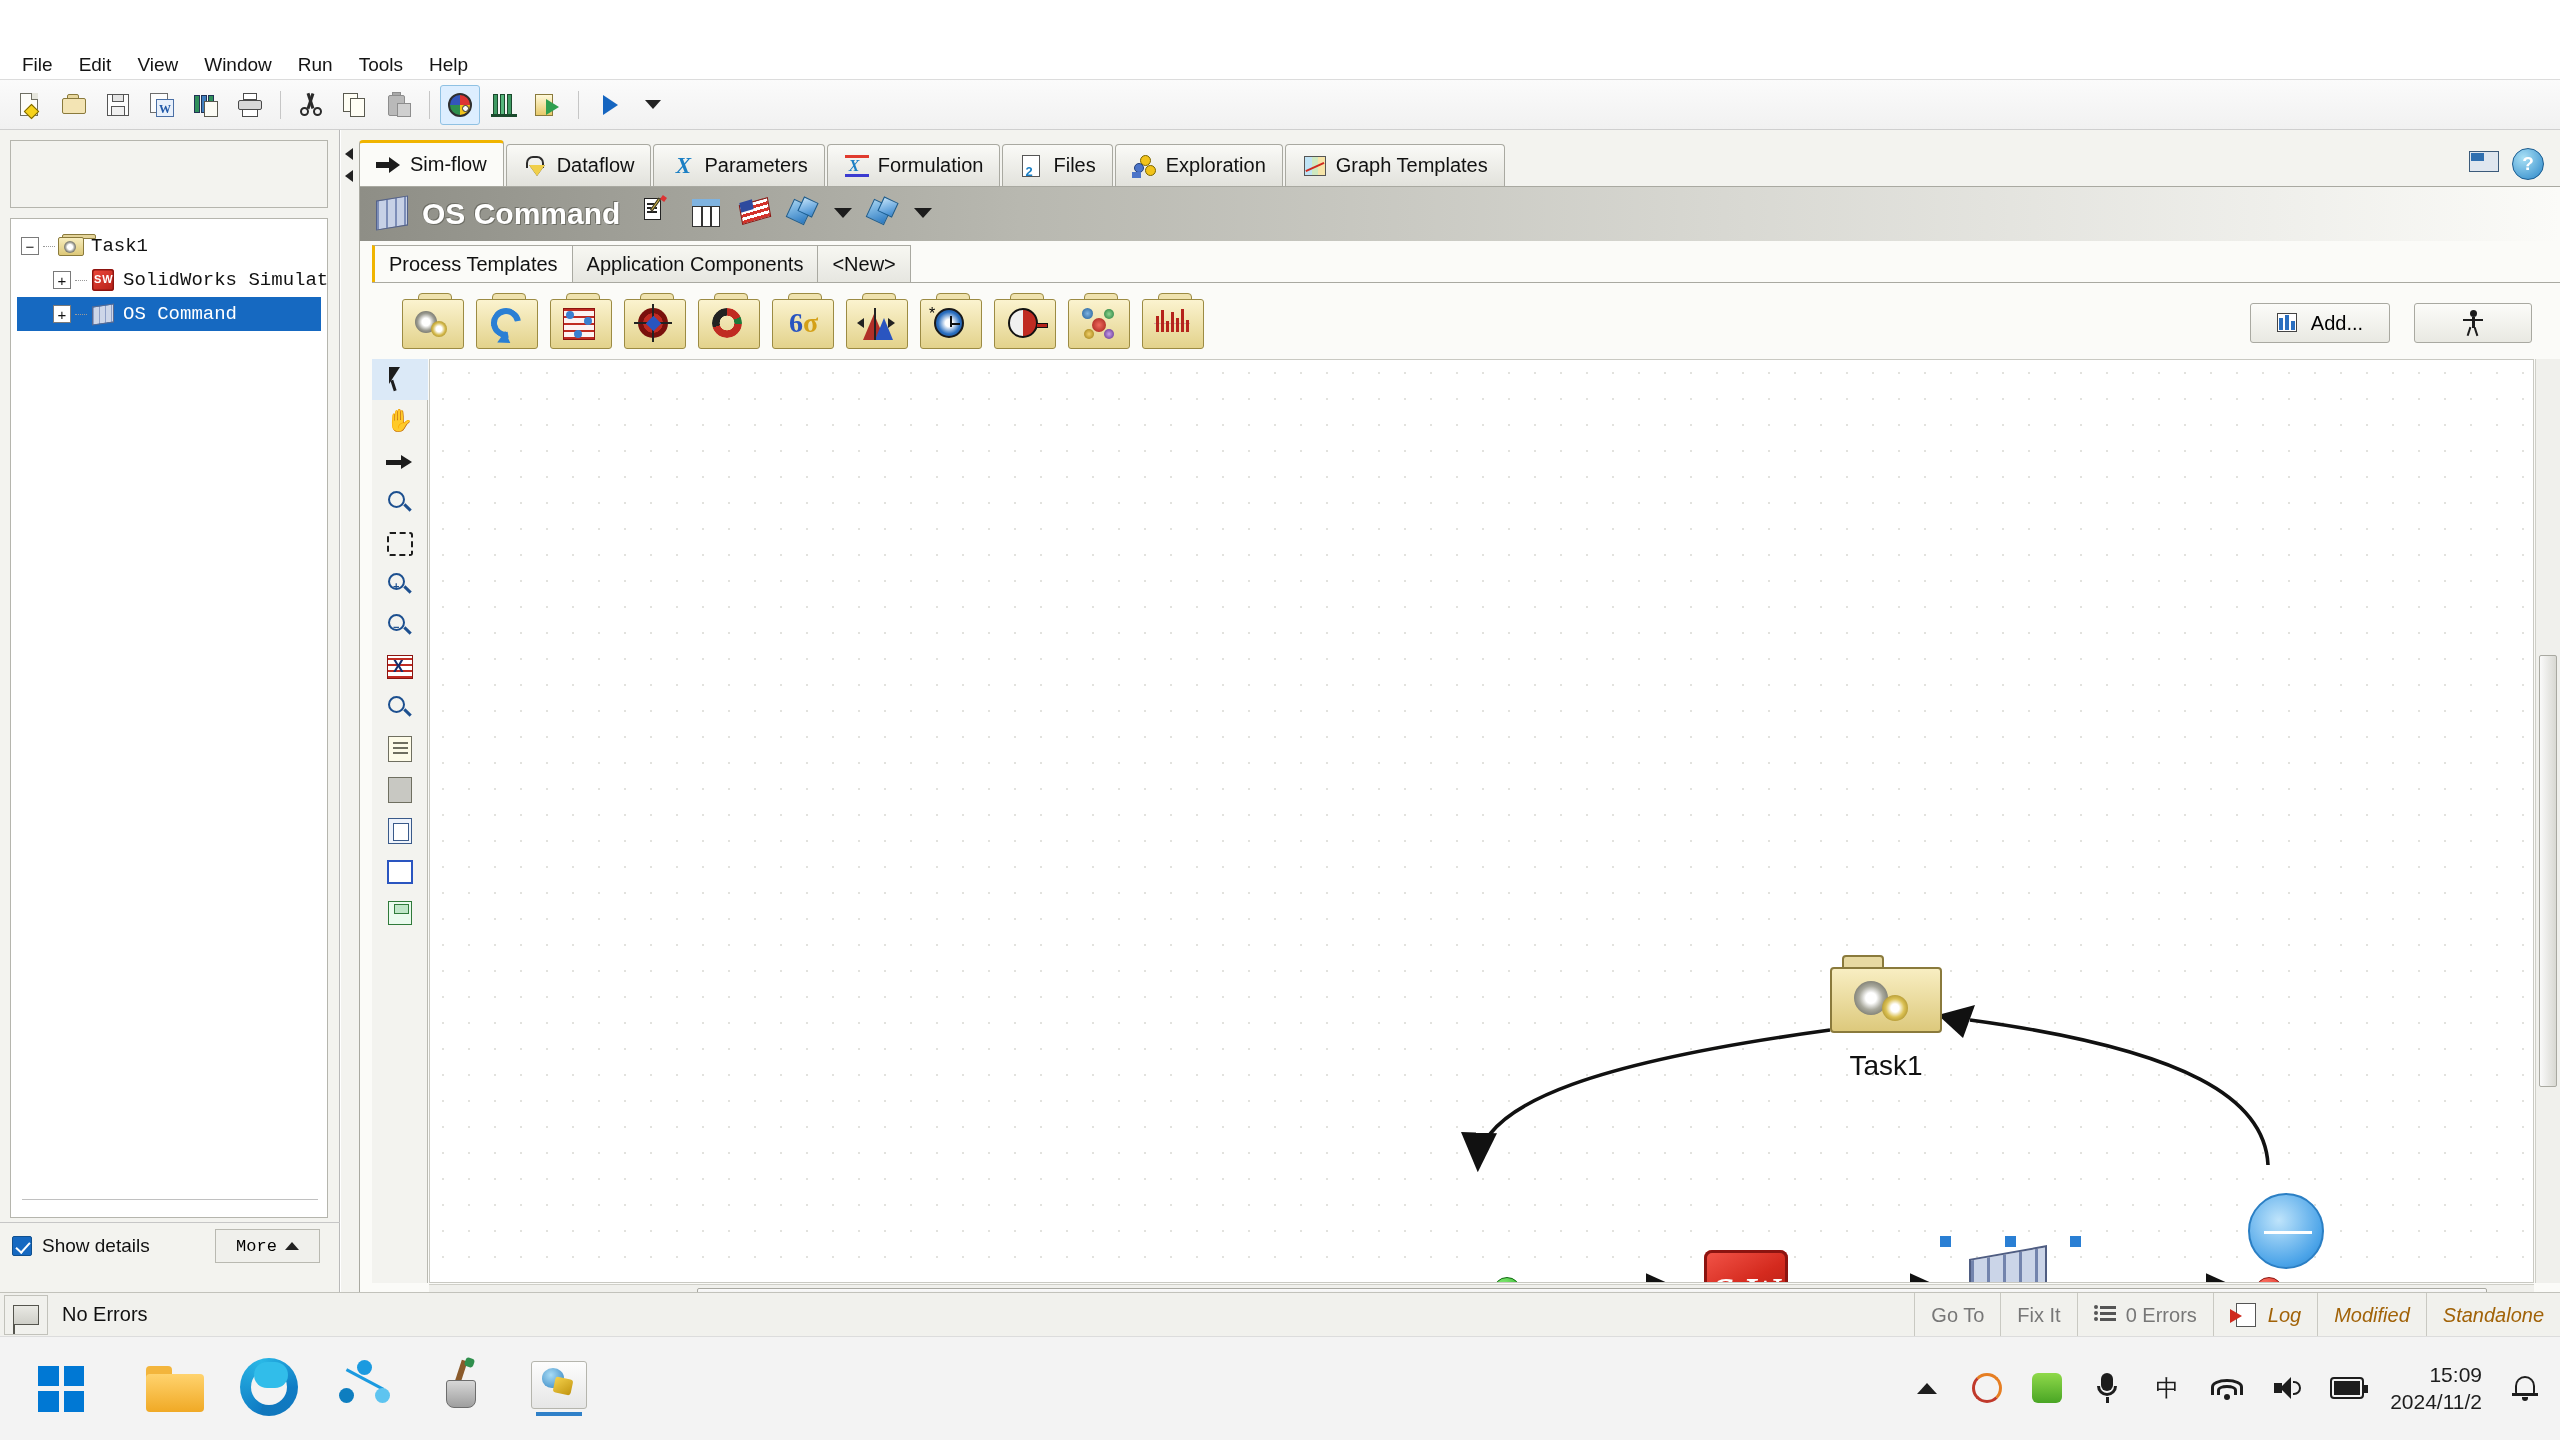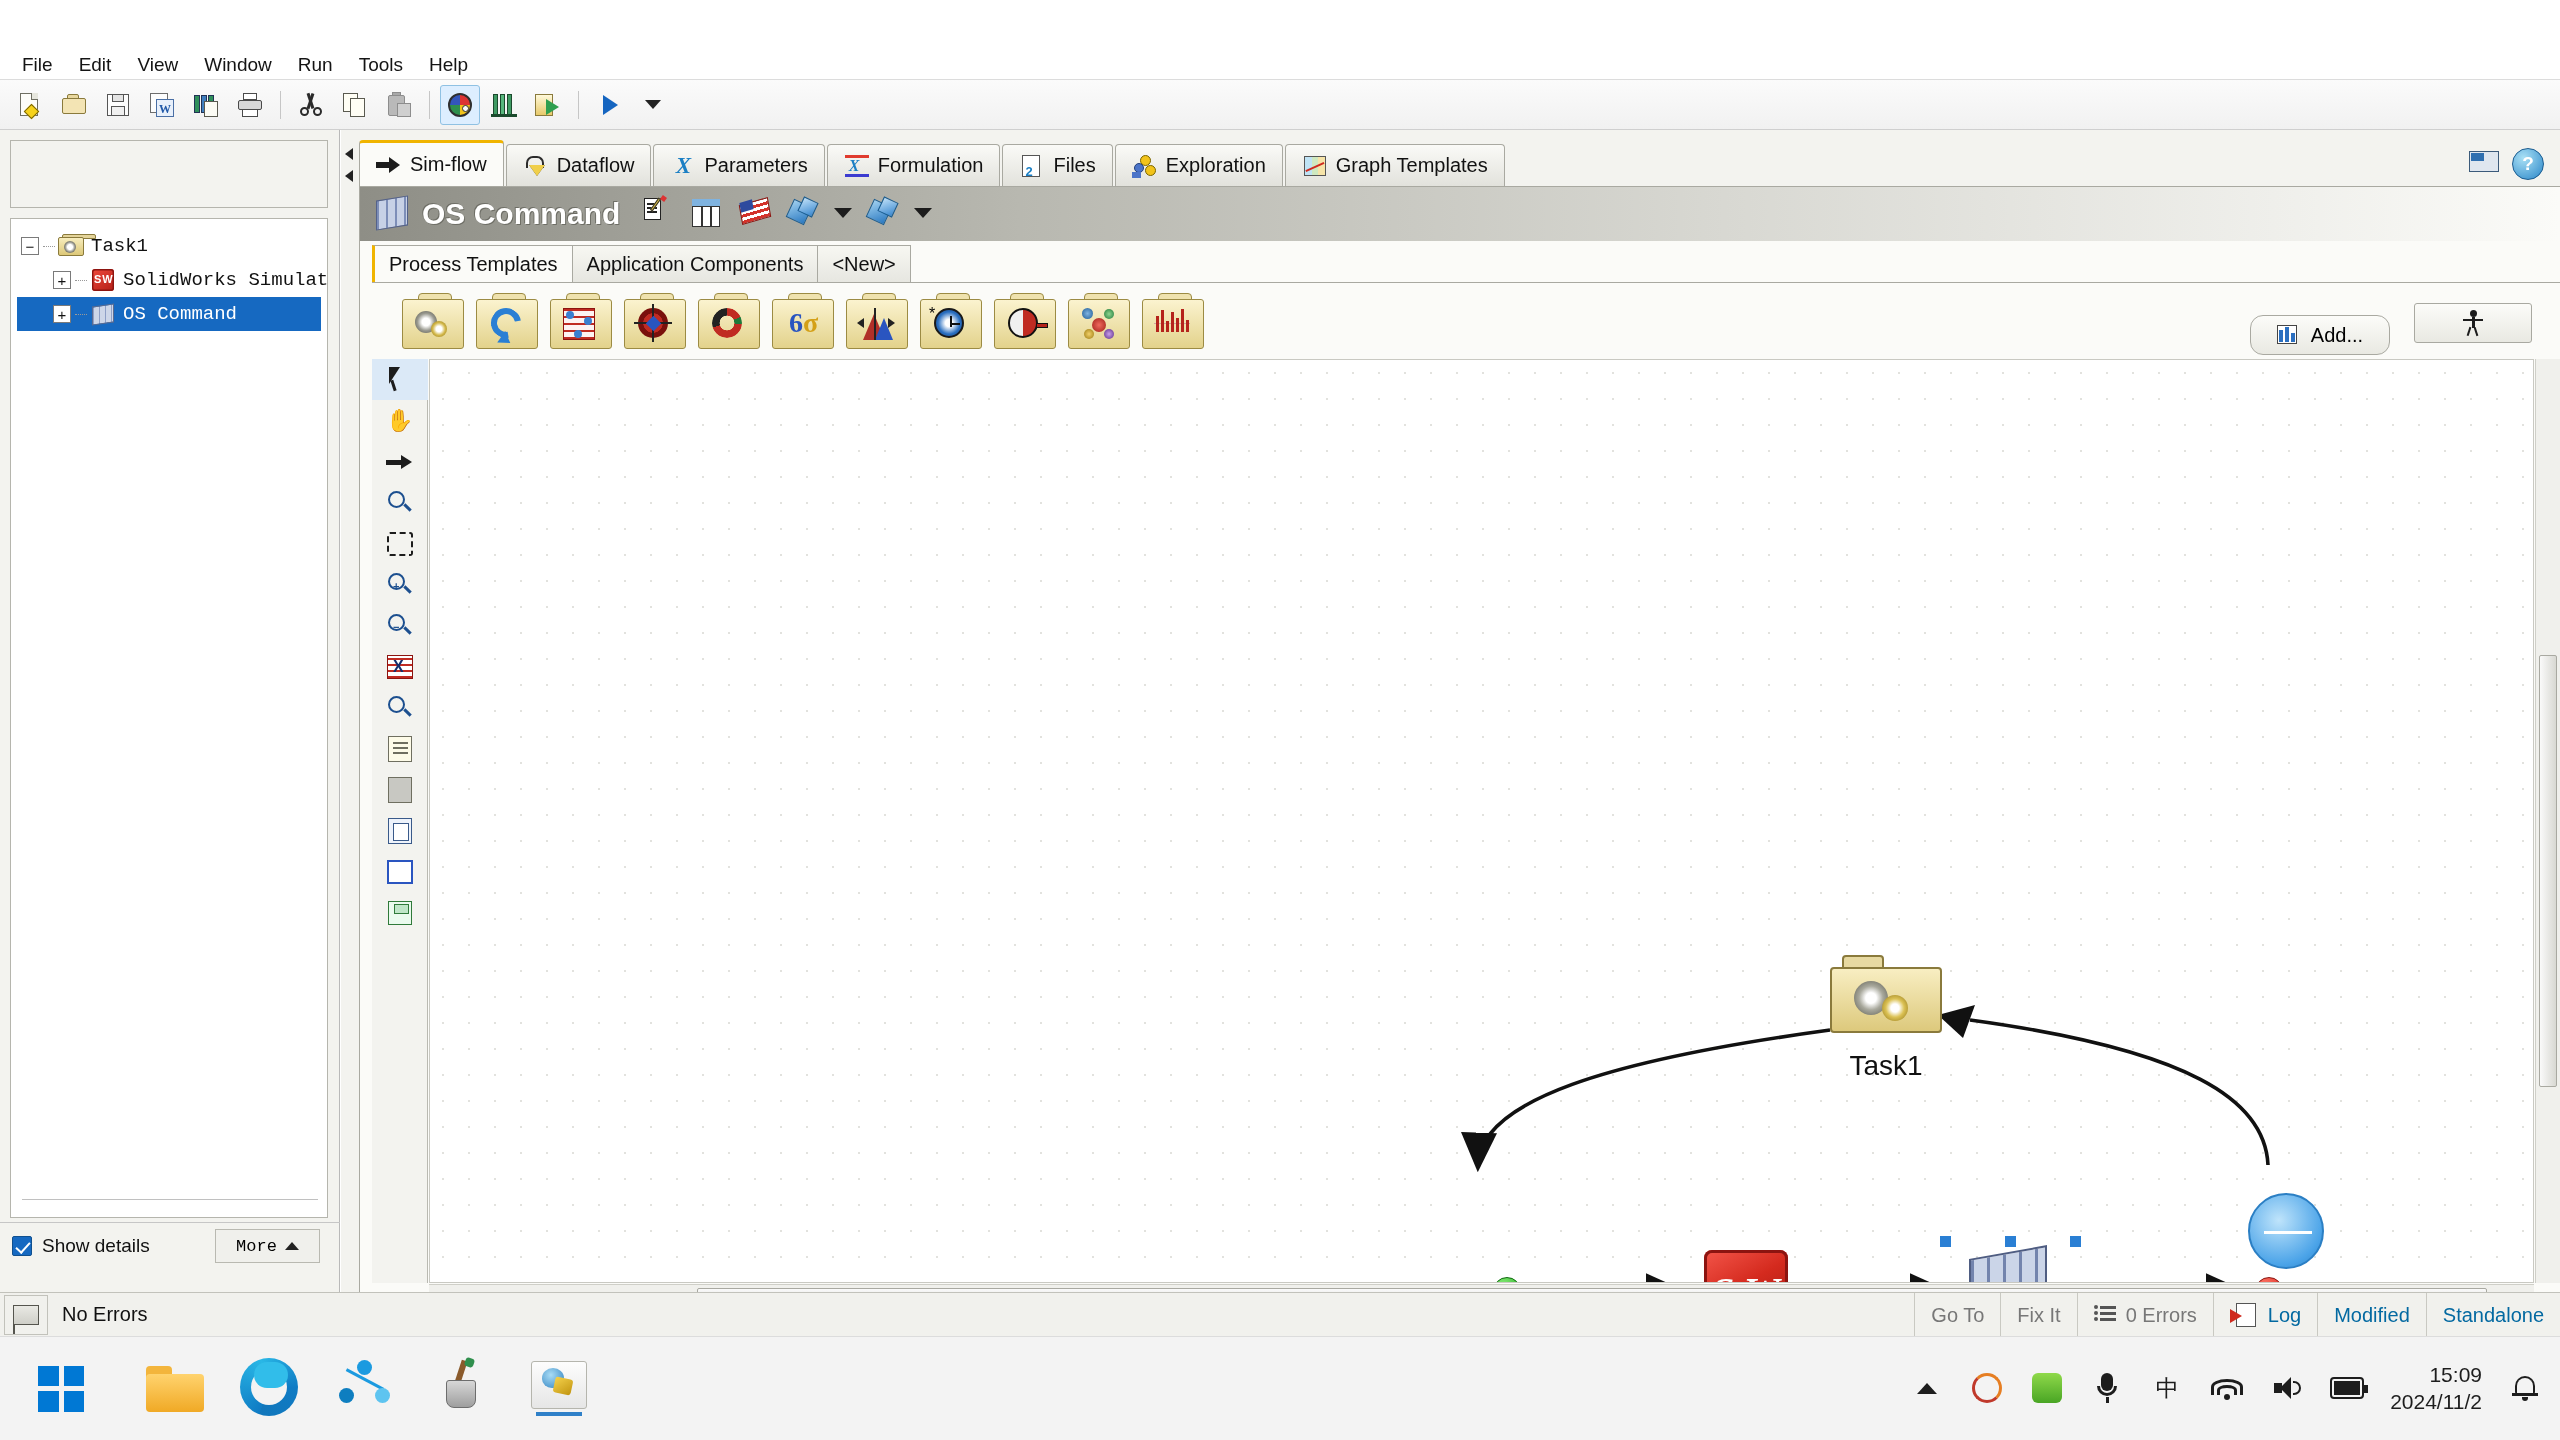--- a/index.html
+++ b/index.html
@@ -374,22 +374,22 @@
   .mol .at{position:absolute;border-radius:50%;}
   .mol .a1{left:11px;top:10px;width:14px;height:14px;background:radial-gradient(circle,#ef6a5e,#a01f17);}
   .mol .a2{left:1px;top:0px;width:11px;height:11px;background:radial-gradient(circle,#7fb3e0,#1d5c96);}
   .mol .a3{left:23px;top:1px;width:10px;height:10px;background:radial-gradient(circle,#8fd48f,#1f7a3a);}
   .mol .a4{left:3px;top:21px;width:10px;height:10px;background:radial-gradient(circle,#f2d06a,#9a7a10);}
   .mol .a5{left:23px;top:21px;width:10px;height:10px;background:radial-gradient(circle,#c9a0e8,#5a2a8a);}
   .sig{position:absolute;left:3px;top:5px;width:36px;height:28px;
      background:linear-gradient(transparent 46%,#d2a4a0 46% 50%,transparent 50%);}
   .sig .pk{position:absolute;bottom:6px;width:3px;background:#b5231b;}
 
-  .addbtn{ position:absolute; right:170px; top:128px; width:140px; height:40px;
-     background:linear-gradient(#fcfcf9,#e9e9e2); border:1px solid #a9a9a1; border-radius:13px;
+  .addbtn{ position:absolute; right:170px; top:116px; width:140px; height:40px;
+     background:linear-gradient(#fcfcf9,#e9e9e2); border:1px solid #a9a9a1; border-radius:3px;
      display:flex; align-items:center; justify-content:center; gap:8px; font-size:20px;}
   .ic-add{width:26px;height:22px;position:relative;}
   .ic-add .bx{position:absolute;left:0;top:1px;width:20px;height:19px;background:#fff;
      border:1.6px solid #444;}
   .ic-add .b1{position:absolute;left:2px;top:6px;width:4px;height:12px;background:#2a6fc0;}
   .ic-add .b2{position:absolute;left:8px;top:3px;width:4px;height:15px;background:#2a6fc0;}
   .ic-add .b3{position:absolute;left:14px;top:9px;width:4px;height:9px;background:#2a6fc0;}
   .tool2btn{ position:absolute; right:28px; top:116px; width:118px; height:40px;
      background:linear-gradient(#fcfcf9,#e9e9e2); border:1px solid #a9a9a1; border-radius:3px;
      display:flex; align-items:center; justify-content:center;}
@@ -497,21 +497,21 @@
      background:#f1f1ed; border-top:1px solid #c2c2bb; display:flex; align-items:center;}
   .sb-ico{ width:44px;height:40px;margin-left:4px;position:relative;
      background:#f1f1ed;border:1px solid #c2c2bb;display:flex;align-items:center;justify-content:center;}
   .sb-ico .fl{width:26px;height:20px;background:linear-gradient(#e9e9e4,#cfcfc8);
      border:1.6px solid #55554e;position:relative;}
   .sb-ico .fl:after{content:"";position:absolute;left:-1px;top:18px;width:2px;height:10px;background:#55554e;}
   .sb-text{ font-size:20px; color:#111; margin-left:14px;}
   .sb-right{ position:absolute; right:0; top:0; height:44px; display:flex; align-items:center;}
   .sb-cell{ height:44px; display:flex; align-items:center; gap:8px; padding:0 16px;
      border-left:1px solid #c9c9c2; font-size:20px; color:#777;}
-  .sb-cell.dark{ color:#0369a1; }
+  .sb-cell.dark{ color:#a16207;font-style:italic; }
   .ic-errs{width:24px;height:22px;position:relative;}
   .ic-errs .l{position:absolute;left:6px;width:16px;height:2.6px;background:#555;}
   .ic-errs .l1{top:2px;}.ic-errs .l2{top:8px;}.ic-errs .l3{top:14px;}
   .ic-errs .d{position:absolute;left:0;width:4px;height:4px;background:#555;border-radius:50%;}
   .ic-errs .d1{top:1px;}.ic-errs .d2{top:7px;}.ic-errs .d3{top:13px;}
   .ic-log{width:30px;height:24px;position:relative;}
   .ic-log .pg{position:absolute;left:6px;top:0;width:20px;height:24px;background:#fff;
      border:1.6px solid #555;}
   .ic-log .ar{position:absolute;left:0px;top:6px;width:0;height:0;
      border-left:12px solid #cf2a1e;border-top:7px solid transparent;border-bottom:7px solid transparent;}

